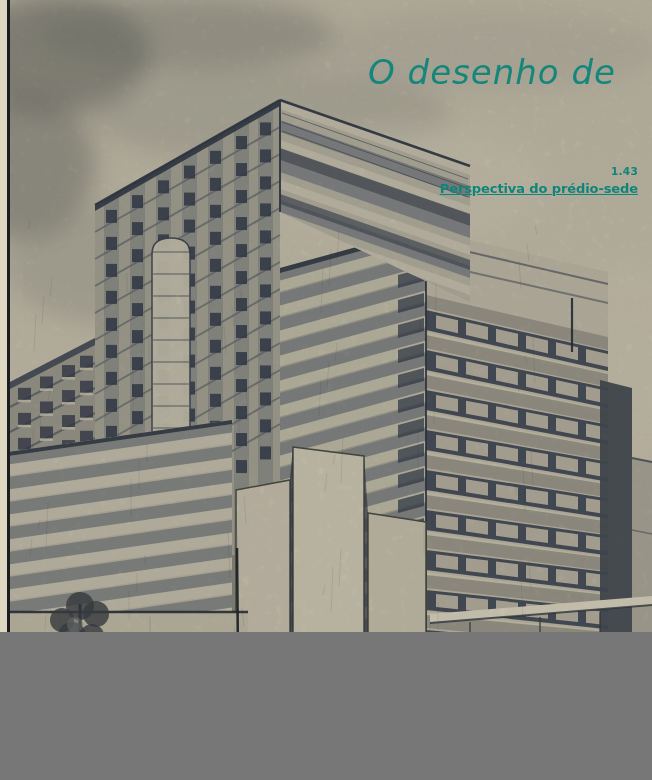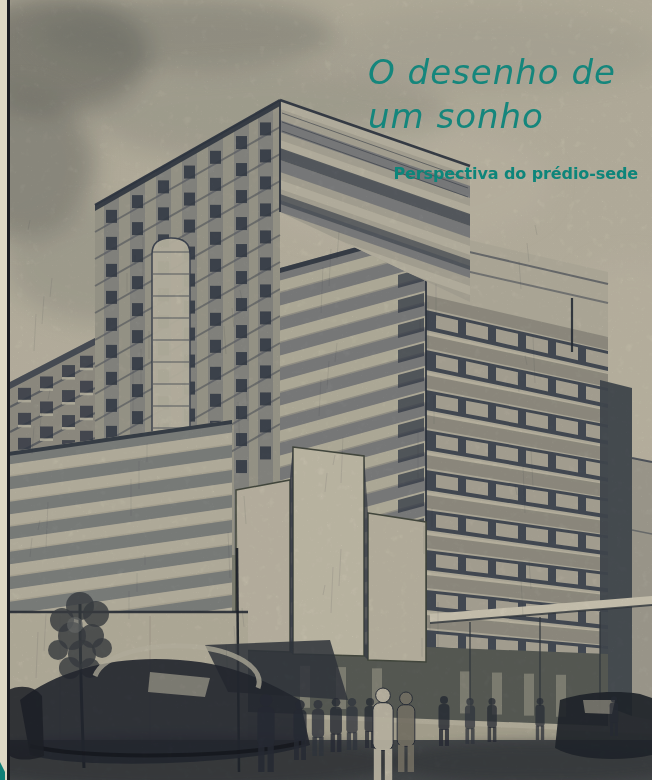--- a/index.html
+++ b/index.html
@@ -1,18 +1,18 @@
 <!DOCTYPE html>
 <html><head>
 <meta charset="utf-8">
 <style>
   html,body{margin:0;padding:0;background:#777;}
   .page{
     position:relative;
-    width:652px;height:780px;
+    width:652px;height:632px;
     overflow:hidden;
     background:#d6cfba;
     font-family:"DejaVu Sans","Liberation Sans",sans-serif;
   }
   .page svg{position:absolute;left:0;top:0;}
   .page-title{
     position:absolute;
     left:368px;top:50px;width:270px;
     font-size:34px;line-height:44px;
     font-style:italic;font-weight:400;
@@ -25,22 +25,23 @@
     right:14px;top:165px;width:300px;
     text-align:right;
     color:#0d857a;
     z-index:5;
   }
   .figure-number{
     font-size:10.5px;font-weight:600;letter-spacing:.3px;
     margin-bottom:3px;
   }
   .figure-caption-line{
-    font-size:16px;font-weight:700;line-height:17.5px;
+    font-size:13px;font-weight:700;line-height:17.5px;
     letter-spacing:-.1px;
+    text-decoration:underline;
   }
 </style>
 </head>
 <body>
 
 <div class="page">
 
   <svg id="illus" width="652" height="780" viewBox="0 0 652 780">
     <defs>
       <linearGradient id="paper" x1="0" y1="0" x2="0" y2="1">
@@ -728,19 +729,19 @@
 
     <g>
       <rect x="0" y="0" width="7" height="780" fill="#ded8c3"></rect>
       <rect x="7" y="0" width="3" height="780" fill="#1a1c20"></rect>
       <polygon points="0,762 5,772 5,780 0,780" fill="#0f7f76"></polygon>
     </g>
   </svg>
 
   <div class="page-title">
     <div>O desenho de</div>
-    <div>um sonho</div>
   </div>
 
   <div class="figure-caption-block">
+    <div class="figure-number">1.43</div>
     <div class="figure-caption-line">Perspectiva do prédio-sede</div>
   </div>
 </div>
 
 </body></html>

